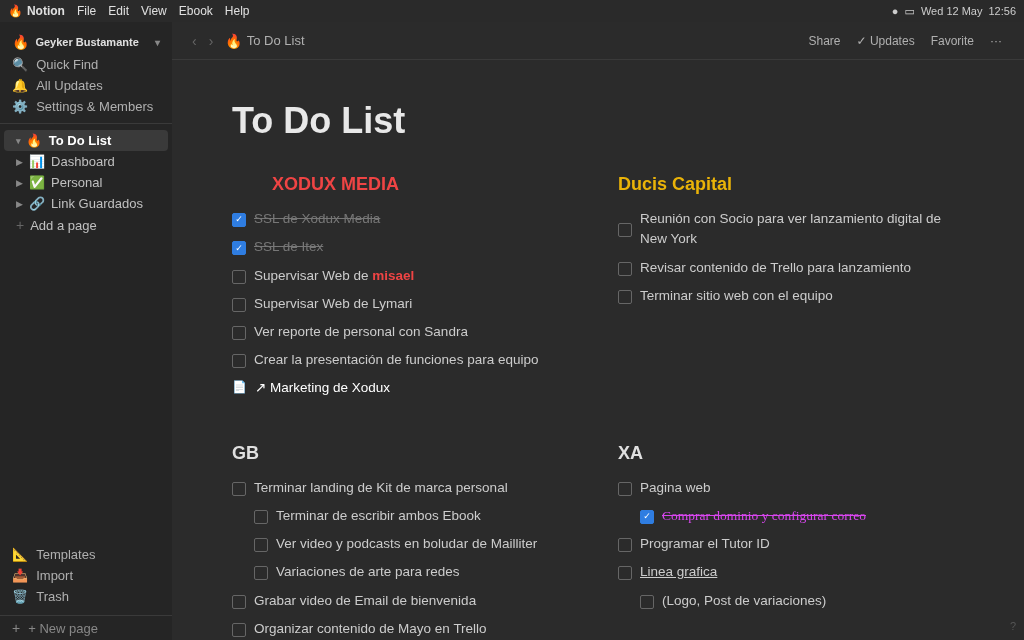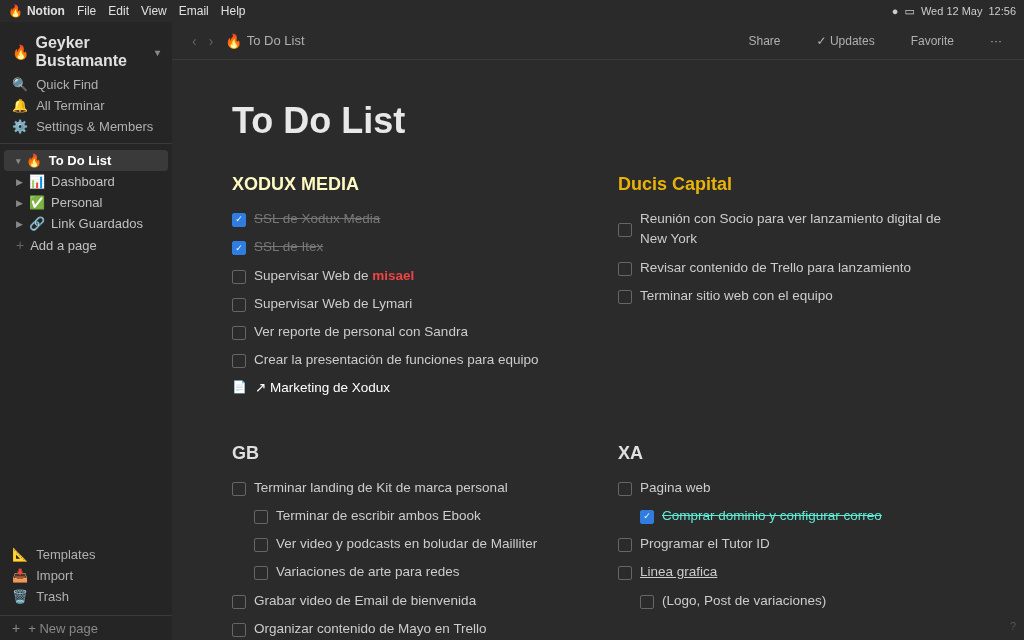--- a/index.html
+++ b/index.html
@@ -182,21 +182,21 @@
       align-items: center;
       gap: 4px;
       font-size: 13px;
       color: #b0b0b0;
     }
     .top-bar-breadcrumb .icon { font-size: 14px; }
     .top-bar-actions {
       margin-left: auto;
       display: flex;
       align-items: center;
-      gap: 24px;
+      gap: 4px;
     }
     .top-bar-actions button {
       background: none;
       border: none;
       color: #b0b0b0;
       font-size: 12px;
       cursor: pointer;
       padding: 2px 6px;
     }
 
@@ -222,21 +222,21 @@
 
     .column-section {
       
     }
 
     .section-heading {
       font-size: 18px;
       font-weight: 700;
       margin-bottom: 14px;
     }
-    .section-heading.orange { color: #fef9c3; }
+    .section-heading.orange { color: #ef4444; margin-left: 40px; }
     .section-heading.blue { color: #eab308; }
 
     .todo-item {
       display: flex;
       align-items: center;
       gap: 8px;
       margin-bottom: 8px;
       font-size: 13.5px;
       color: #ccc;
       line-height: 1.5;
@@ -256,21 +256,21 @@
       background: #2f7de1;
       border-color: #2f7de1;
     }
     .todo-checkbox.checked::after {
       content: '✓';
       color: white;
       font-size: 9px;
     }
     .todo-text { flex: 1; }
     .todo-text.strikethrough { text-decoration: line-through; color: #777; }
-    .todo-text.strikethrough-blue { text-decoration: line-through; color: #5eead4; }
+    .todo-text.strikethrough-blue { text-decoration: line-through; color: #d946ef; font-family: Liberation Serif, serif; }
 
     .todo-indented {
       margin-left: 22px;
     }
 
     .linked-item {
       display: flex;
       align-items: center;
       gap: 8px;
       margin-bottom: 8px;
@@ -296,50 +296,50 @@
 <div class="menu-bar">
   <div class="menu-bar-left">
     <div class="menu-bar-app">
       <span>🔥</span>
       <span>Notion</span>
     </div>
     <div class="menu-bar-items">
       <span style="cursor:pointer">File</span>
       <span style="cursor:pointer">Edit</span>
       <span style="cursor:pointer">View</span>
-      <span style="cursor:pointer">Email</span>
+      <span style="cursor:pointer">Ebook</span>
       <span style="cursor:pointer">Help</span>
     </div>
   </div>
   <div class="menu-bar-right">
     <span style="display:flex;gap:6px;align-items:center;color:#ccc">
       <span>●</span>
       <span>▭</span>
       <span>Wed 12 May</span>
       <span>12:56</span>
     </span>
   </div>
 </div>
 
 <div class="app-window">
 
   <div class="sidebar">
     <div class="sidebar-user">
       <span class="sidebar-user-icon">🔥</span>
-      <span style="font-size:16px">Geyker Bustamante</span>
+      <span style="font-size:11px">Geyker Bustamante</span>
       <span class="sidebar-user-chevron">▾</span>
     </div>
 
     <div class="sidebar-action">
       <span class="sidebar-action-icon">🔍</span>
       <span>Quick Find</span>
     </div>
     <div class="sidebar-action">
       <span class="sidebar-action-icon">🔔</span>
-      <span>All Terminar</span>
+      <span>All Updates</span>
     </div>
     <div class="sidebar-action">
       <span class="sidebar-action-icon">⚙️</span>
       <span>Settings &amp; Members</span>
     </div>
 
     <div class="sidebar-divider"></div>
 
     <div class="sidebar-section">
       <div class="sidebar-item active">

